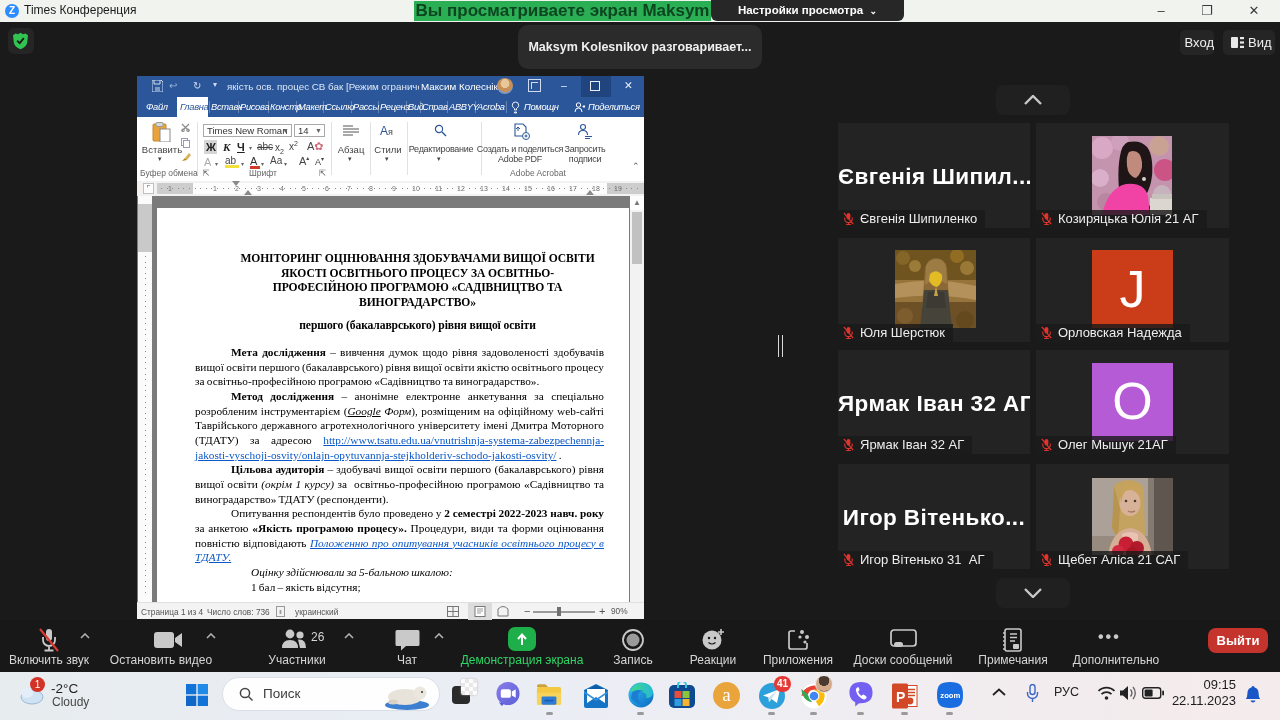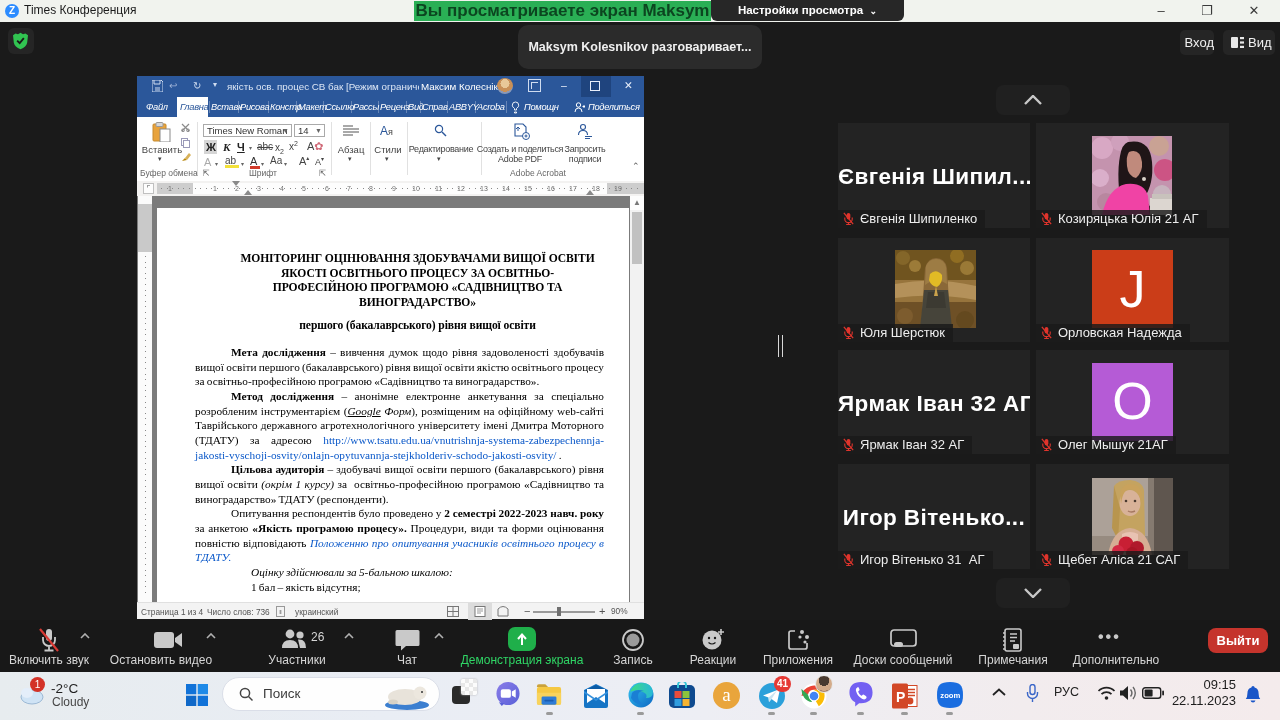--- a/index.html
+++ b/index.html
@@ -41,21 +41,21 @@
   #wstatus { left:0; top:526px; width:507px; height:17px; background:#f3f3f3; border-top:1px solid #e0e0e0;
     color:#555; font-size:8.3px; white-space:nowrap; }
 
   
   #page { left:20px; top:12px; width:472px; height:394px; background:#fff; overflow:hidden;
     font-family:"Liberation Serif", serif; color:#000; }
   #ptitle { left:56px; top:44px; width:409px; text-align:center; font-weight:bold;
     font-size:11.6px; line-height:14.7px; letter-spacing:-0.1px; }
   #pbody { left:38px; top:137px; width:409px; font-size:11.3px; line-height:14.65px; text-align:justify; word-spacing:-0.6px; }
   #pbody p { text-indent:36px; }
-  #pbody .lnk { color:#0a58c9; }
+  #pbody .lnk { color:#0a58c9; text-decoration:underline; }
 
   
   .tile { position:absolute; background:#232323; overflow:hidden; }
   .nlabel { position:absolute; left:0; bottom:0; height:18px; background:rgba(26,26,26,.82);
     color:#ededed; font-size:13px; line-height:18px; padding:0 8px 0 4px; white-space:nowrap; }
   .bigname { position:absolute; left:0; right:0; color:#fff; font-weight:bold;
     font-size:22.5px; letter-spacing:0.4px; text-align:center; white-space:nowrap; }
   .micoff { display:inline-block; width:13px; height:13px; vertical-align:-2px; margin-right:5px; }
   .chevbtn { position:absolute; left:996px; width:74px; height:30px; background:#202020; border-radius:8px;
     color:#bbb; text-align:center; }

